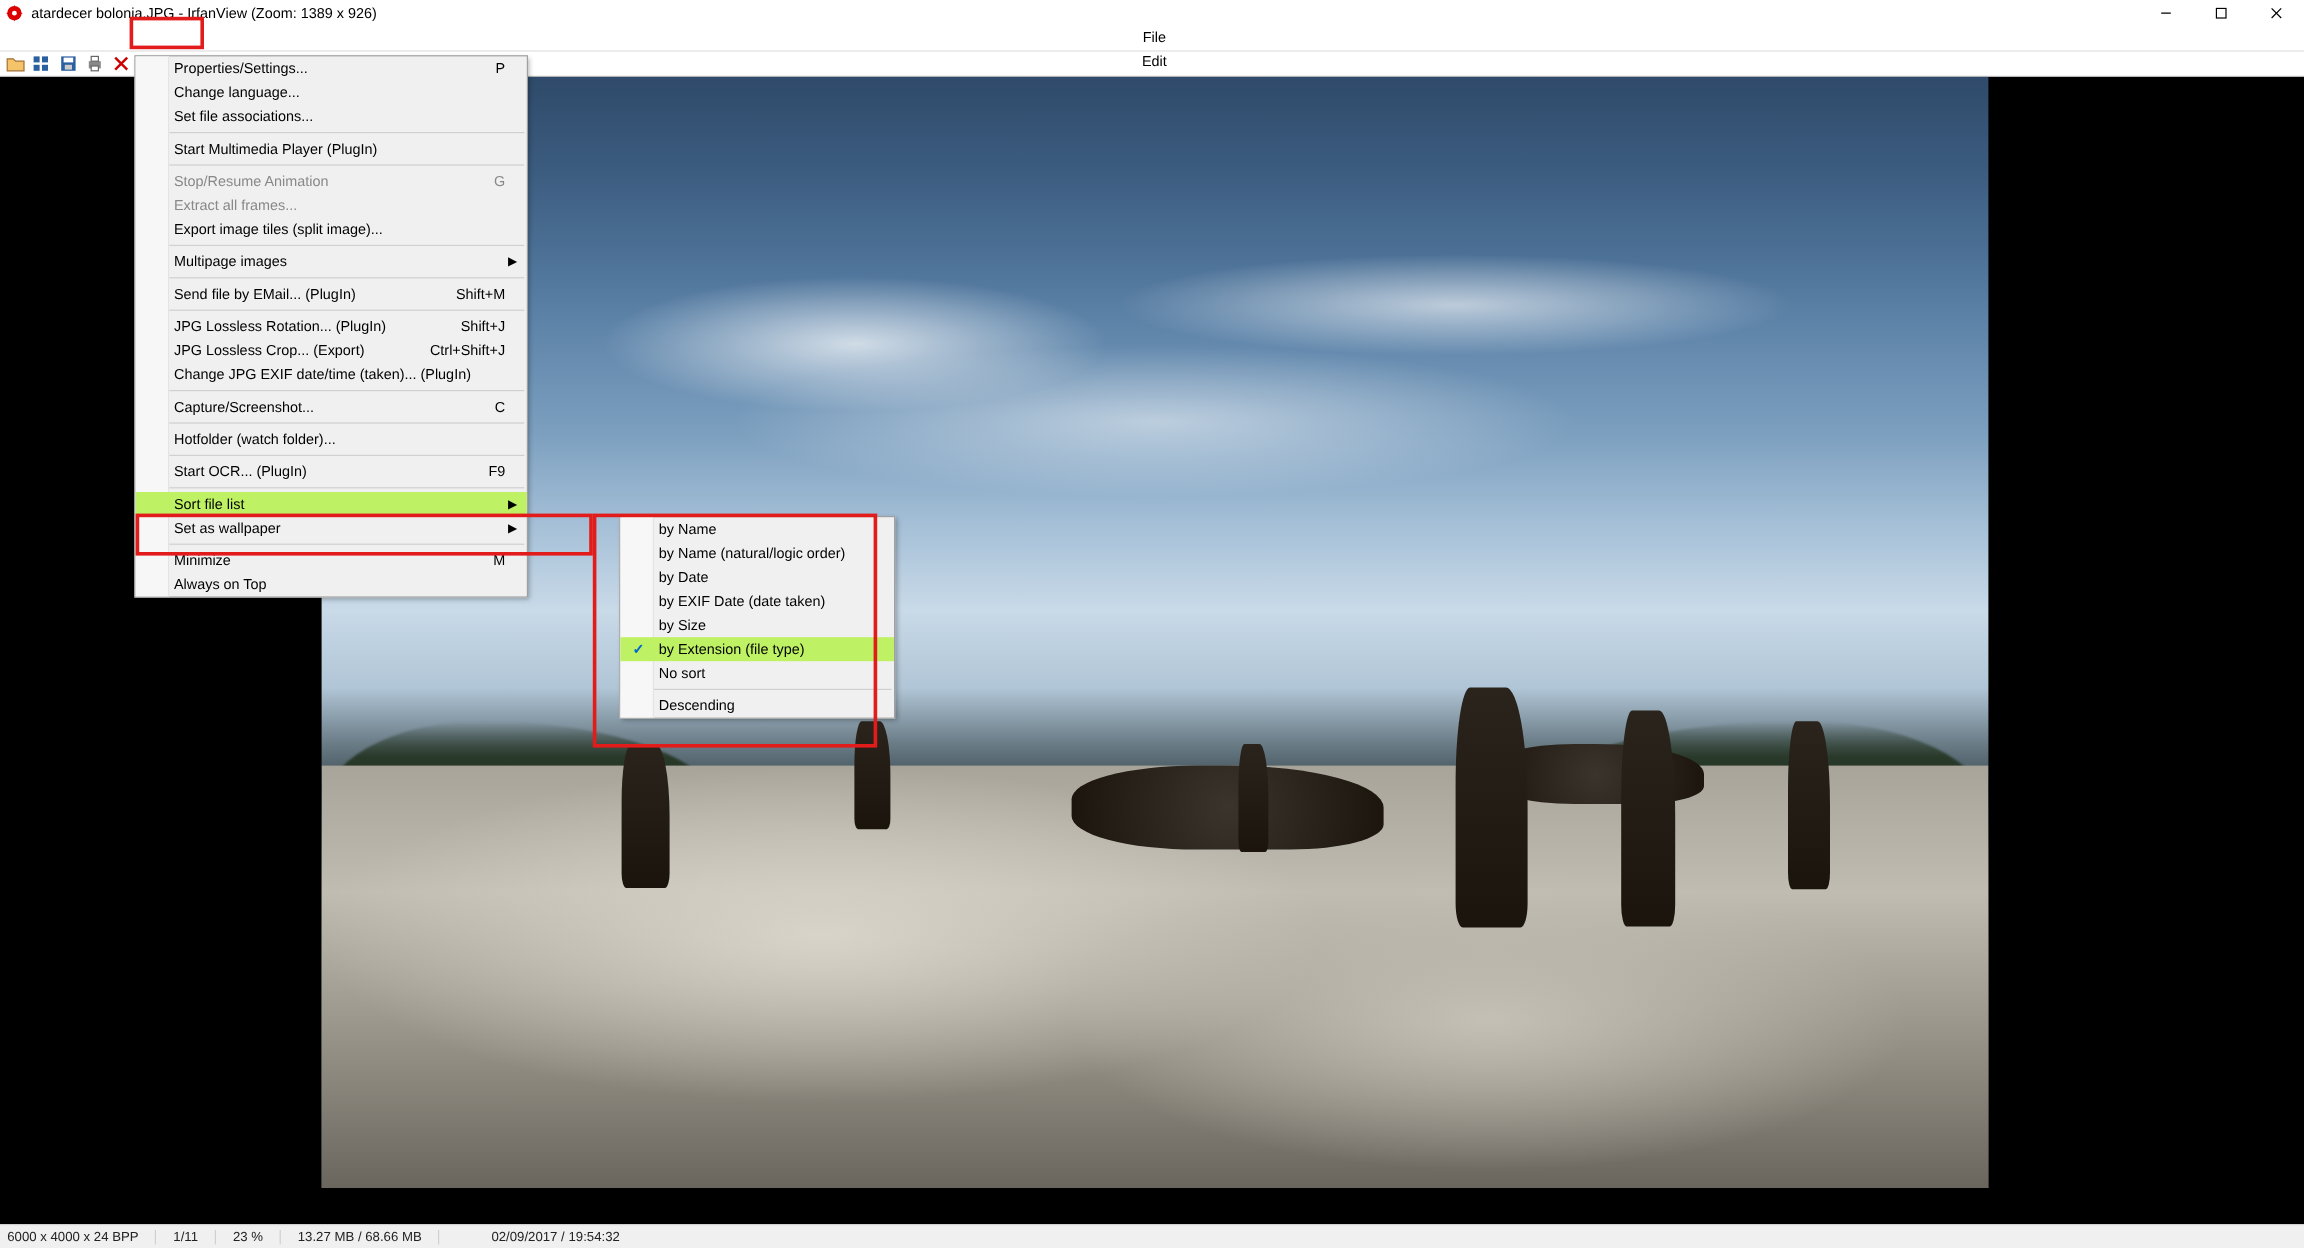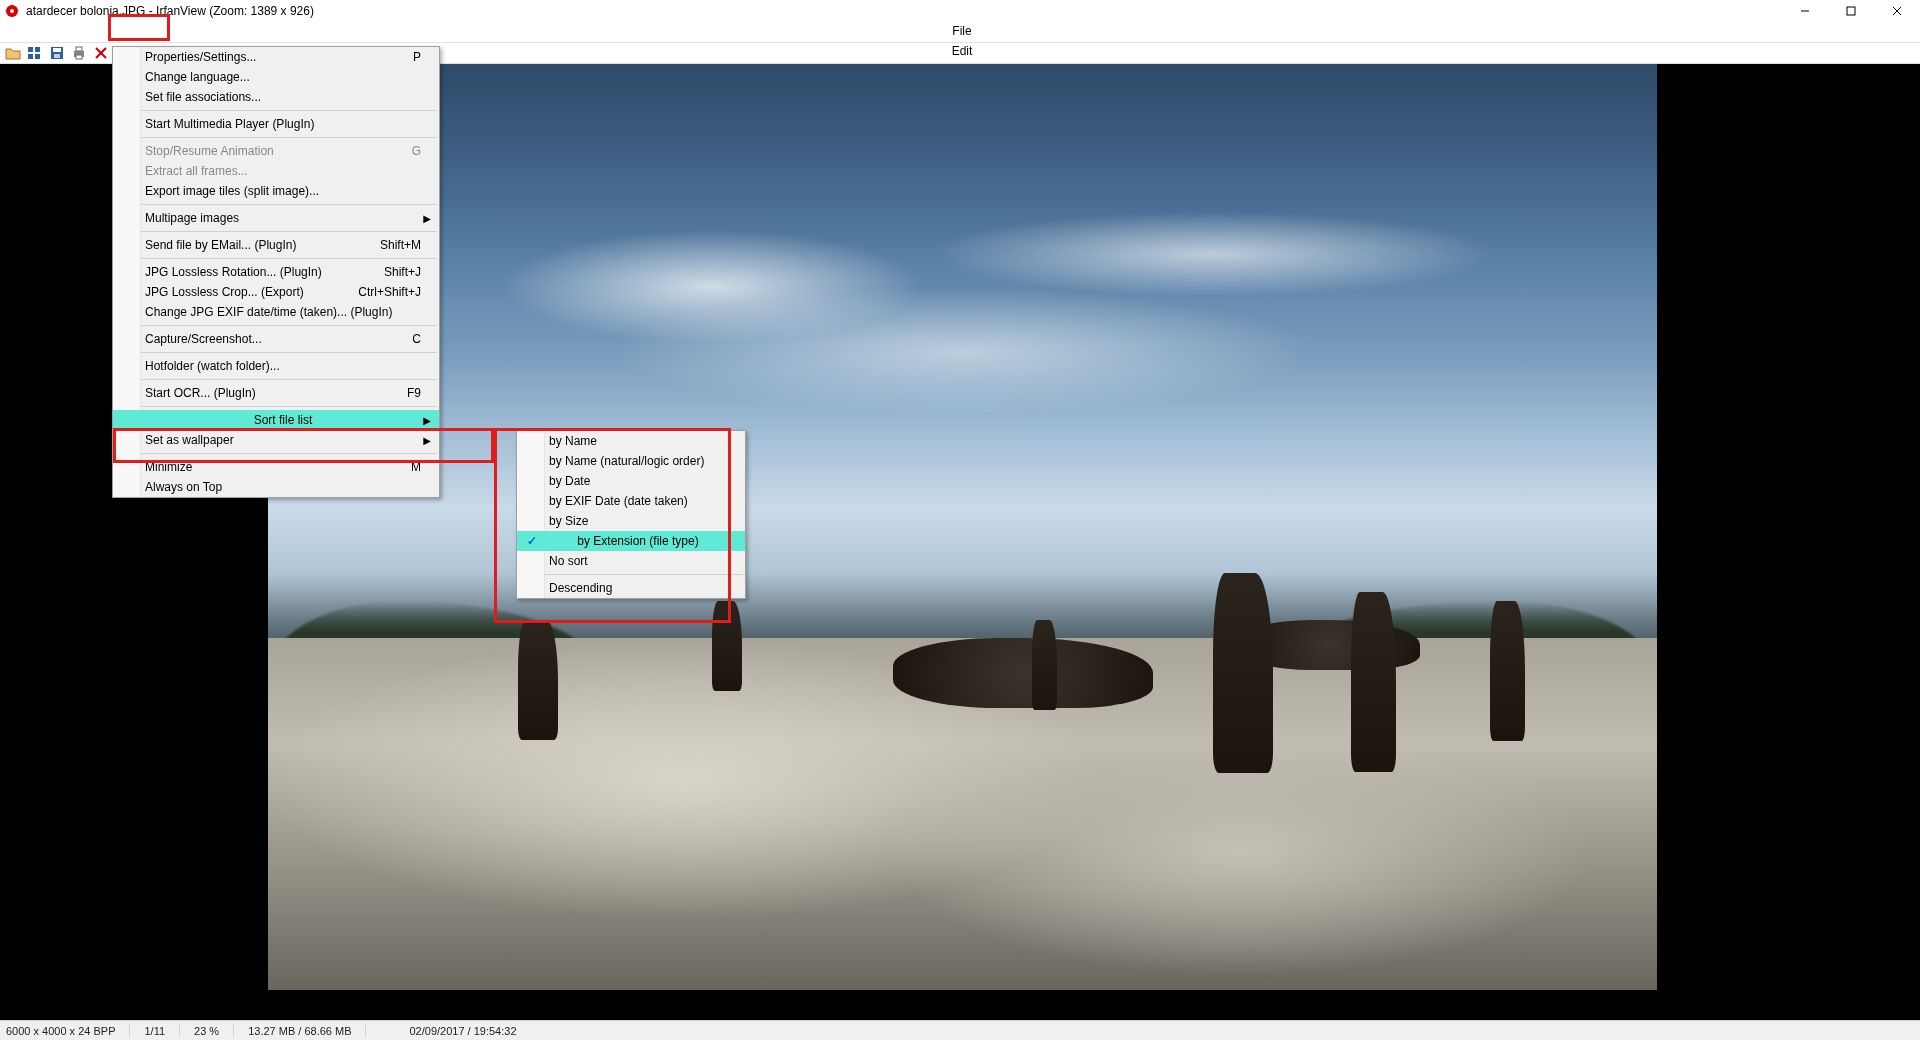--- a/index.html
+++ b/index.html
@@ -44,21 +44,21 @@
                 radial-gradient(ellipse 500px 180px at 70% 60%, #c4c0b6, transparent 70%),
                 linear-gradient(to bottom, #a8a49a, #c0bcb2 30%, #908c82 70%, #6a665e);
   }
   .stump { position:absolute; background: linear-gradient(to bottom, #2a241c, #1a140c); border-radius: 20% 30% 10% 10% / 40% 50% 10% 10%; }
   .rocks { position:absolute; background: radial-gradient(circle, #3a342c, #1a140c); border-radius: 40% 50% 30% 40%; }
 
   
   .dropdown { position:absolute; background:#f0f0f0; border:1px solid #a0a0a0; box-shadow: 2px 2px 4px rgba(0,0,0,0.3); font-size:12px; }
   .dropdown .drop-item { display:flex; align-items:center; padding: 3px 18px 3px 32px; position:relative; cursor:default; white-space:nowrap; }
   .dropdown .drop-item.disabled { color:#888;gap:33px; }
-  .dropdown .drop-item.selected { background:#5eead4;justify-content:center; }
+  .dropdown .drop-item.selected { background:#bef264; }
   .dropdown .drop-item .shortcut { margin-left:auto; padding-left:40px; }
   .dropdown .drop-item .arrow { position:absolute; right:8px; font-size:10px; }
   .dropdown .drop-item .check { position:absolute; left:10px; color:#0066cc; font-weight:bold; }
   .dropdown .sep { height:1px; background:#d0d0d0; margin:3px 2px; }
   .dropdown.options { left:112px; top:46px; width:328px; }
   .dropdown.sort { left:516px; top:430px; width:230px; }
   .dropdown .icon-col { position:absolute; left:0; top:0; bottom:0; width:28px; background:#f7f7f7; border-right:1px solid #e4e4e4; }
 
   .highlight-frame { position:absolute; border:3px solid #e21b1b; pointer-events:none; }
   .hl-options { left:108px; top:14px; width:62px; height:27px; }

